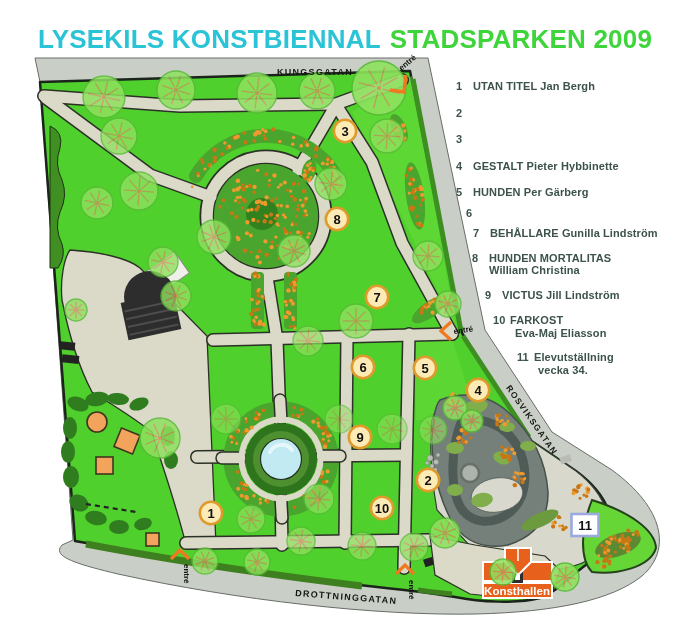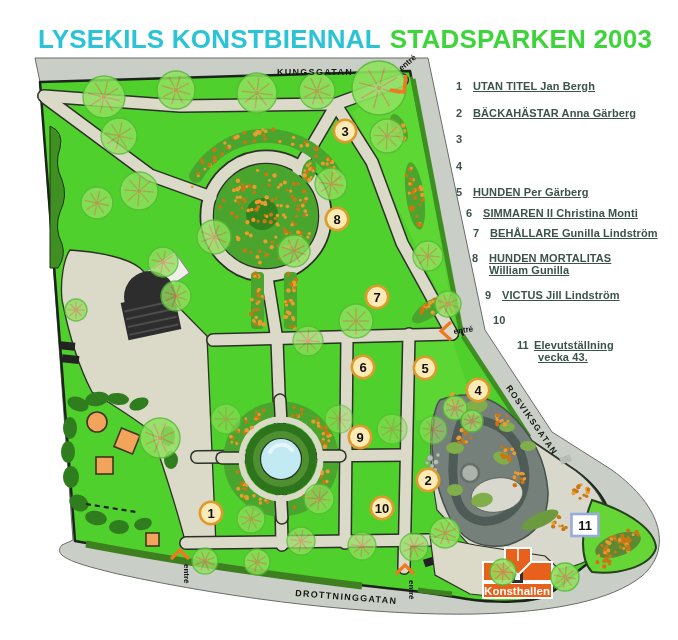--- a/index.html
+++ b/index.html
@@ -10,21 +10,21 @@
   .title .p1{color:var(--title-cyan,#2AC4D6);margin-top:31px;}
   .title .p2{color:var(--title-green,#3DD53A);margin-left:9px;}
   #mapsvg{position:absolute;left:0;top:0;}
   .street{font:bold 9px "Liberation Sans",sans-serif;letter-spacing:1.3px;fill:#15190F;}
   .entre-text{font:bold 8px "Liberation Sans",sans-serif;fill:#101010;}
   .legend{position:absolute;left:456px;top:80px;width:220px;
           font:bold 11px/12.5px "Liberation Sans",sans-serif;
           color:var(--legend-text,#3C524A);letter-spacing:.1px;}
   .legend-item{display:flex;margin-bottom:14px;}
   .legend-item .num{flex:0 0 17px;}
-  .legend-item .lines{display:flex;flex-direction:column;text-decoration:underline;}
+  .legend-item .lines{display:flex;flex-direction:column;}
   .item-5,.item-6{margin-bottom:8px;}
   .item-7,.item-8,.item-10{margin-bottom:12px;}
   .item-9{margin-bottom:13px;}
   .item-6{margin-left:10px;}
   .item-7{margin-left:17px;}
   .item-8{margin-left:16px;}
   .item-9{margin-left:29px;}
   .item-10{margin-left:37px;}
   .item-11{margin-left:61px;}
   .item-10 .ln+.ln{padding-left:5px;}
@@ -1215,77 +1215,78 @@
           <text x="382" y="512.6" text-anchor="middle" font-family="Liberation Sans,sans-serif" font-size="13" font-weight="bold" fill="#101010">10</text>
         </g>
         <g>
           <rect x="571.5" y="514" width="27" height="22" fill="#FFFFFF" stroke="#9BA9DF" stroke-width="2.6"></rect>
           <text x="585" y="529.6" text-anchor="middle" font-family="Liberation Sans,sans-serif" font-size="13" font-weight="bold" fill="#101010">11</text>
         </g>
       </g>
   </svg>
 
   <div class="title">
-    <span class="p1">LYSEKILS KONSTBIENNAL</span><span class="p2">STADSPARKEN 2003</span>
+    <span class="p1">LYSEKILS KONSTBIENNAL</span><span class="p2">STADSPARKEN 2009</span>
   </div>
 
   <div class="legend">
       <div class="legend-item item-1">
         <span class="num">1</span>
         <span class="lines">
           <span class="ln">UTAN TITEL Jan Bergh</span>
         </span>
       </div>
       <div class="legend-item item-2">
         <span class="num">2</span>
-        <span class="lines">
-          <span class="ln">BÄCKAHÄSTAR Anna Gärberg</span>
-        </span>
       </div>
       <div class="legend-item item-3">
         <span class="num">3</span>
       </div>
       <div class="legend-item item-4">
         <span class="num">4</span>
+        <span class="lines">
+          <span class="ln">GESTALT Pieter Hybbinette</span>
+        </span>
       </div>
       <div class="legend-item item-5">
         <span class="num">5</span>
         <span class="lines">
           <span class="ln">HUNDEN Per Gärberg</span>
         </span>
       </div>
       <div class="legend-item item-6">
         <span class="num">6</span>
-        <span class="lines">
-          <span class="ln">SIMMAREN II Christina Monti</span>
-        </span>
       </div>
       <div class="legend-item item-7">
         <span class="num">7</span>
         <span class="lines">
           <span class="ln">BEHÅLLARE Gunilla Lindström</span>
         </span>
       </div>
       <div class="legend-item item-8">
         <span class="num">8</span>
         <span class="lines">
           <span class="ln">HUNDEN MORTALITAS</span>
-          <span class="ln">William Gunilla</span>
+          <span class="ln">William Christina</span>
         </span>
       </div>
       <div class="legend-item item-9">
         <span class="num">9</span>
         <span class="lines">
           <span class="ln">VICTUS Jill Lindström</span>
         </span>
       </div>
       <div class="legend-item item-10">
         <span class="num">10</span>
+        <span class="lines">
+          <span class="ln">FARKOST</span>
+          <span class="ln">Eva-Maj Eliasson</span>
+        </span>
       </div>
       <div class="legend-item item-11">
         <span class="num">11</span>
         <span class="lines">
           <span class="ln">Elevutställning</span>
-          <span class="ln">vecka 43.</span>
+          <span class="ln">vecka 34.</span>
         </span>
       </div>
     </div>
 </div>
 
 </body></html>

